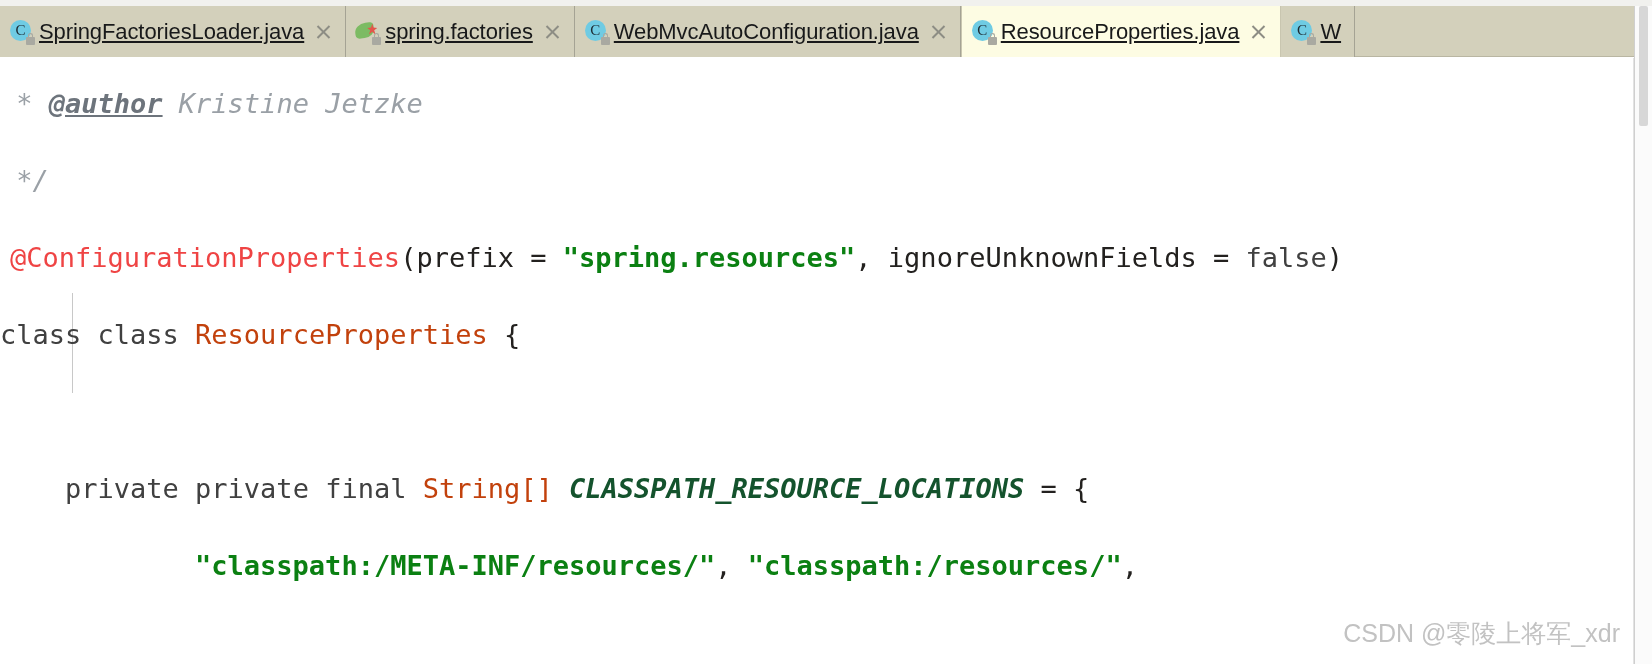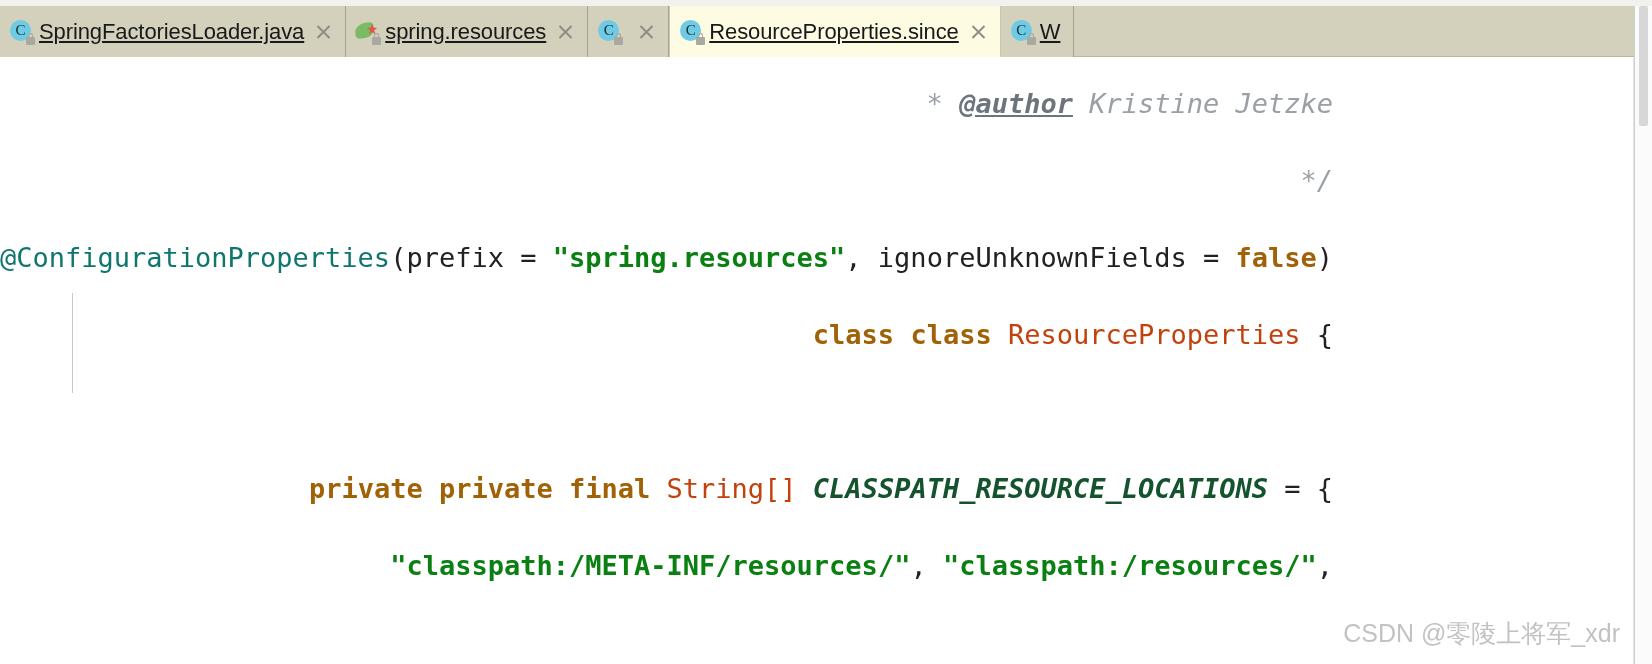--- a/index.html
+++ b/index.html
@@ -168,38 +168,38 @@
   .code {
     position: absolute;
     left: 0; top: -12px;
     font-family: "DejaVu Sans Mono", "Liberation Mono", monospace;
     font-size: 27px;
     line-height: 38.5px;
     white-space: pre;
     color: #222222;
     letter-spacing: 0px;
   }
-  .code .line { height: 38.5px; text-align: right; }
+  .code .line { height: 38.5px; }
 
   
   .indent-guide {
     position: absolute;
     left: 72px;
     top: 235px;
     width: 1px;
     height: 100px;
     background: #c8c8c8;
   }
 
   
   .cmt   { color: #9aa0a6; font-style: italic; }
   .cmtt  { color: #6d747c; font-style: italic; font-weight: bold; text-decoration: underline; }
-  .kw    { color: #a16207; font-weight: bold; }
+  .kw    { color: #404040; font-weight: normal; }
   .str   { color: #0b8012; font-weight: bold; }
-  .ann   { color: #0f766e; }
+  .ann   { color: #ef4444; padding-left: 10px; }
   .cst   { color: #14532d; font-weight: bold; font-style: italic; }
   .pln   { color: #23211f; }
   .typ   { color: #c2410c; }
 
   
   .scroll-strip {
     position: absolute;
     right: 0; top: 6px;
     width: 18px;
     height: 658px;
@@ -253,38 +253,39 @@
       <span class="tab-label">SpringFactoriesLoader.java</span>
       <span class="tab-close"></span>
     </div>
 
     <div class="tab">
       <span class="tab-icon ico-spring">
         <span class="leaf"></span>
           <span class="spark"></span>
           <span class="lock"></span>
       </span>
-      <span class="tab-label">spring.resources</span>
+      <span class="tab-label">spring.factories</span>
       <span class="tab-close"></span>
     </div>
 
     <div class="tab">
       <span class="tab-icon ico-java">
         <span class="disc">C</span>
           <span class="lock"></span>
       </span>
+      <span class="tab-label">WebMvcAutoConfiguration.java</span>
       <span class="tab-close"></span>
     </div>
 
     <div class="tab active">
       <span class="tab-icon ico-java">
         <span class="disc">C</span>
           <span class="lock"></span>
       </span>
-      <span class="tab-label">ResourceProperties.since</span>
+      <span class="tab-label">ResourceProperties.java</span>
       <span class="tab-close"></span>
     </div>
 
     <div class="tab">
       <span class="tab-icon ico-java">
         <span class="disc">C</span>
           <span class="lock"></span>
       </span>
       <span class="tab-label">W</span>
     </div>

